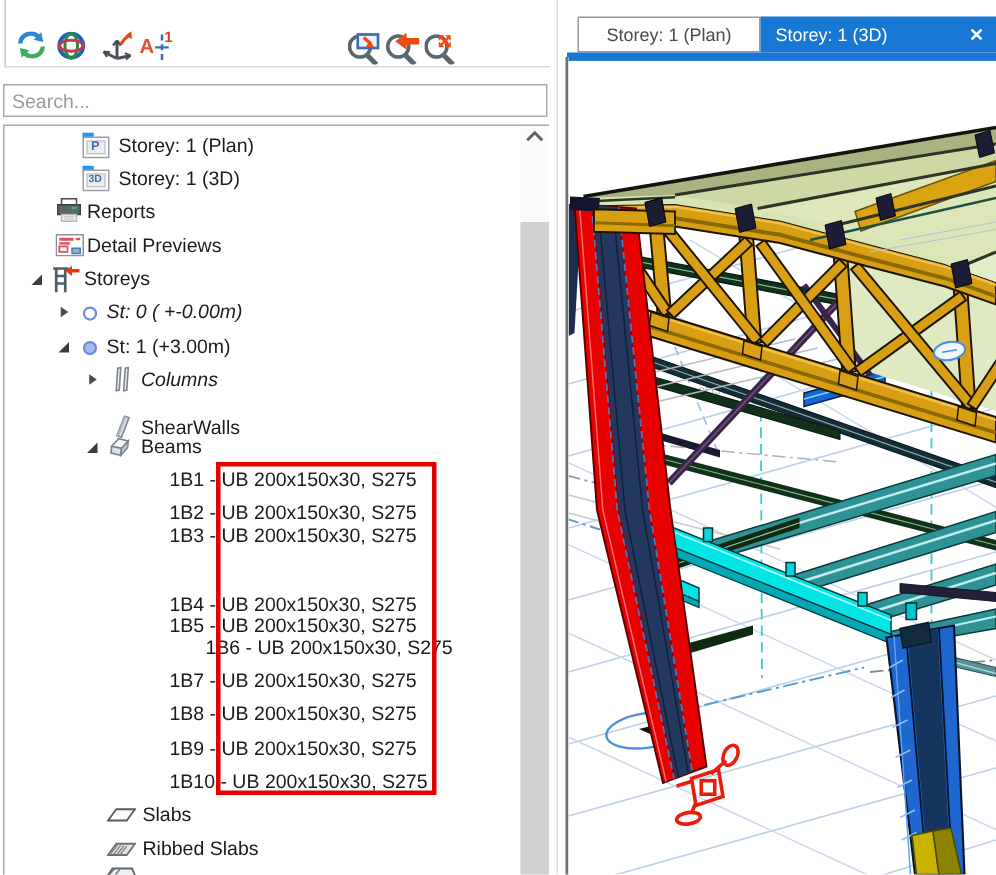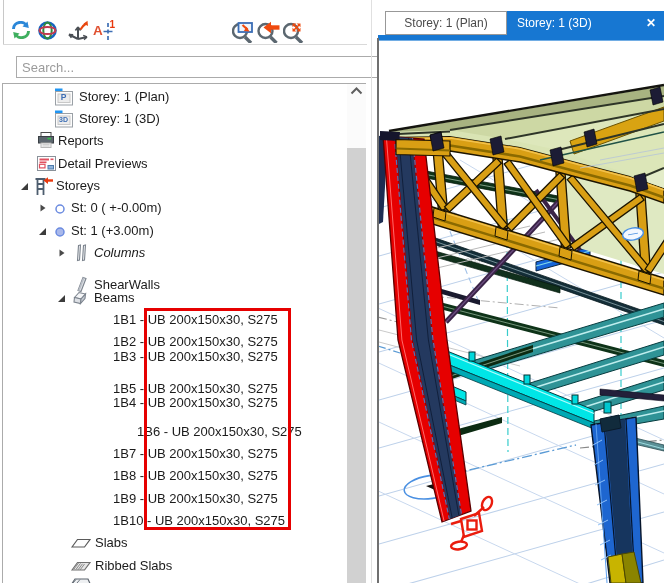--- a/index.html
+++ b/index.html
@@ -1,18 +1,18 @@
 <!DOCTYPE html>
 <html><head><meta charset="utf-8"><style>
 html,body{margin:0;padding:0;width:664px;height:583px;overflow:hidden;background:#fff;
 font-family:"Liberation Sans",sans-serif;}
 .abs{position:absolute;}
 #toolbar-sep{left:3px;top:44px;width:364px;height:0;border-top:1px solid #d9d9d9;}
 #leftline{left:3px;top:0;width:0;height:45px;border-left:1px solid #c8c8c8;}
-#search{left:16px;top:56px;width:363px;height:22px;border:1px solid #ababab;box-sizing:border-box;background:#fff;}
+#search{left:2px;top:56px;width:363px;height:22px;border:1px solid #ababab;box-sizing:border-box;background:#fff;}
 #search span{position:absolute;left:5px;top:3px;color:#9b9b9b;font-size:13px;}
 #treebox{left:2px;top:83px;width:364px;height:500px;border:1px solid #ababab;border-bottom:none;box-sizing:border-box;background:#fff;overflow:hidden;}
 .row{position:absolute;height:22px;line-height:22px;font-size:13px;color:#1b1b1b;white-space:nowrap;}
 .row svg{position:absolute;}
 .row .t{position:absolute;top:0;}
 #redbox{left:144px;top:308px;width:147px;height:222px;border:3px solid #e60000;box-sizing:border-box;}
 
 #sb{left:347px;top:84px;width:19px;height:499px;background:#fbfbfb;}
 #sbthumb{left:347px;top:148px;width:19px;height:435px;background:#d1d1d1;}
 
@@ -136,21 +136,21 @@
       <svg style="left:33px;top:1px" width="21" height="19" viewBox="0 0 21 19">
         <g stroke="#4d5d6e" stroke-width="1.8" fill="none">
           <path d="M4.5 3 V19 M10.5 3 V19"></path>
           <path d="M2.5 3 H12.5 M4.5 8 H10.5 M4.5 13 H10.5"></path>
         </g>
         <path d="M20 4.5 H14" stroke="#e8380d" stroke-width="2.4"></path>
         <path d="M15 1.2 L15 8 L10.5 4.5 Z" fill="#e8380d"></path>
       </svg>
       <span class="t" style="left:56px">Storeys</span>
     </div>
-<div class="row" style="left:0;top:197px;width:360px;">
+<div class="row" style="left:0;top:197px;width:360px;font-style:italic;">
       <svg style="left:38px;top:6px" width="10" height="10" viewBox="0 0 10 10">
         <path d="M2.5 1.5 L7.5 5 L2.5 8.5 Z" fill="#4a4a4a"></path>
       </svg>
       <svg style="left:54px;top:6px" width="12" height="12" viewBox="0 0 12 12">
         <circle cx="6" cy="6" r="4" fill="#ffffff" stroke="#6b8be0" stroke-width="1.5"></circle>
       </svg>
       <span class="t" style="left:71px">St: 0 ( +-0.00m)</span>
     </div>
 <div class="row" style="left:0;top:220px;width:360px;">
       <svg style="left:38px;top:7px" width="10" height="10" viewBox="0 0 10 10">
@@ -196,21 +196,21 @@
     </div>
 <div class="row" style="left:0;top:331px;width:360px;">
       <span class="t" style="left:113px">1B2 - UB 200x150x30, S275</span>
     </div>
 <div class="row" style="left:0;top:346px;width:360px;">
       <span class="t" style="left:113px">1B3 - UB 200x150x30, S275</span>
     </div>
 <div class="row" style="left:0;top:376px;width:360px;margin-top:16px;">
       <span class="t" style="left:113px">1B4 - UB 200x150x30, S275</span>
     </div>
-<div class="row" style="left:0;top:378px;width:360px;text-align:right;">
+<div class="row" style="left:0;top:406px;width:360px;text-align:right;">
       <span class="t" style="left:113px">1B5 - UB 200x150x30, S275</span>
     </div>
 <div class="row" style="left:0;top:421px;width:360px;margin-left:24px;">
       <span class="t" style="left:113px">1B6 - UB 200x150x30, S275</span>
     </div>
 <div class="row" style="left:0;top:443px;width:360px;">
       <span class="t" style="left:113px">1B7 - UB 200x150x30, S275</span>
     </div>
 <div class="row" style="left:0;top:465px;width:360px;">
       <span class="t" style="left:113px">1B8 - UB 200x150x30, S275</span>

